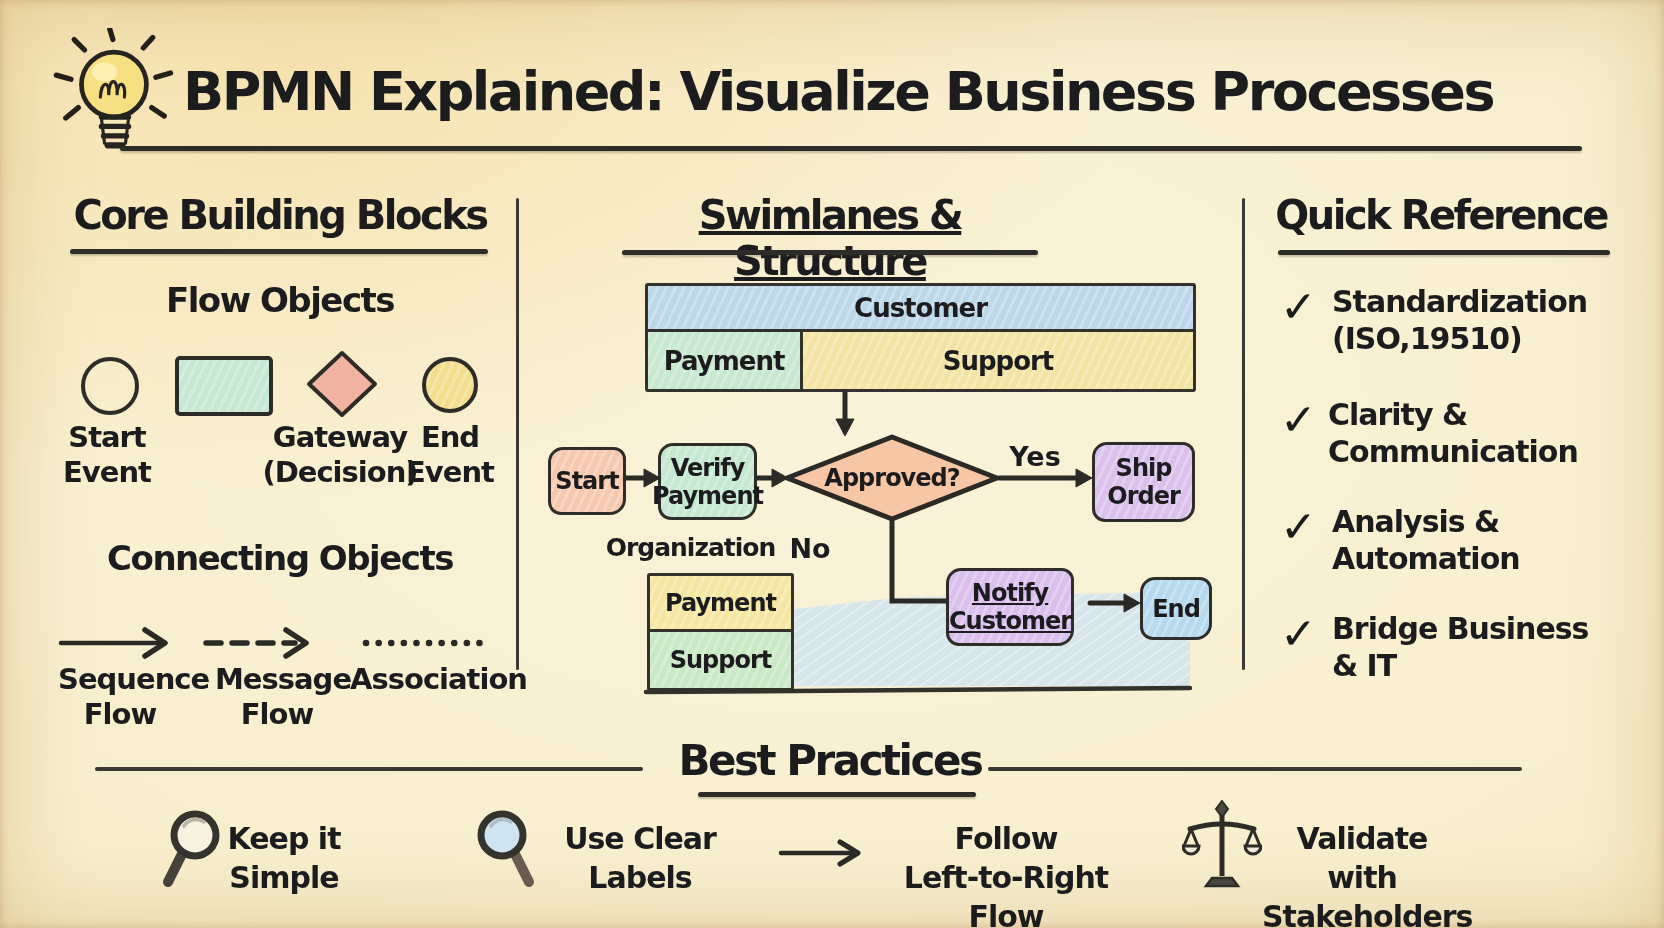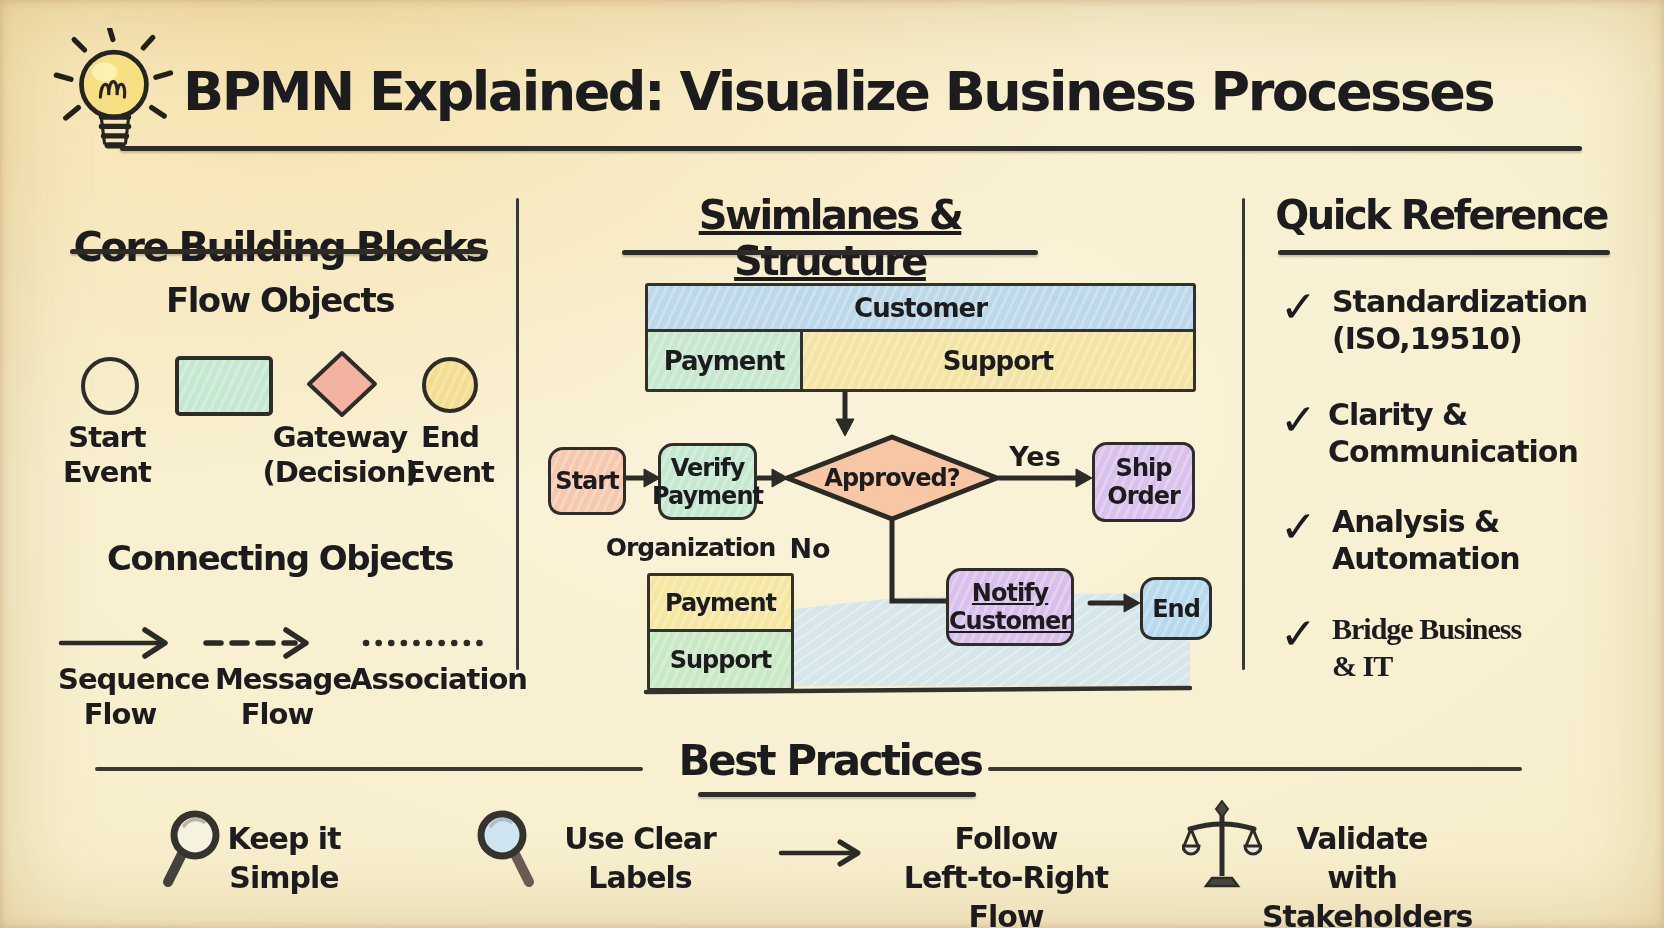--- a/index.html
+++ b/index.html
@@ -64,21 +64,21 @@
       <path d="M53,112 L67,112" stroke-width="6"></path>
       <path d="M47,86 L50,110 M73,86 L70,110" stroke-width="3"></path>
     </g>
   </svg>
   <div class="abs title" style="left:183px;top:60px;">BPMN Explained: Visualize Business Processes</div>
   <div class="abs rule" style="left:120px;top:146px;width:1462px;"></div>
 
   <div class="vdiv" style="left:516px;"></div>
   <div class="vdiv" style="left:1242px;"></div>
 
-  <div class="abs h1 ctr" style="left:40px;top:192px;width:480px;margin-top:32px;">Core Building Blocks</div>
+  <div class="abs h1 ctr" style="left:40px;top:192px;width:480px;">Core Building Blocks</div>
   <div class="abs rule" style="left:70px;top:249px;width:418px;"></div>
 
   <div class="abs h2 ctr" style="left:40px;top:280px;width:480px;">Flow Objects</div>
 
   <div class="abs shape-circle" style="left:81px;top:357px;width:50px;height:50px;"></div>
   <div class="abs cray" style="left: 175px; top: 356px; width: 90px; height: 52px; border: 4px solid rgb(46, 44, 40); border-radius: 5px; background-color: rgb(198, 232, 209);"></div>
   <svg class="abs" style="left:306px;top:350px;" width="72" height="68" viewBox="0 0 72 68">
     <polygon points="36,3 69,34 36,65 3,34" stroke="#2e2c28" stroke-width="4" stroke-linejoin="round" style="fill: rgb(242, 179, 161);"></polygon>
   </svg>
   <div class="abs shape-circle cray" style="left: 422px; top: 357px; width: 48px; height: 48px; background-color: rgb(243, 221, 142);"></div>
@@ -180,21 +180,21 @@
     <div class="qr-item ml abs" style="left:48px;top:0;width:300px;">Clarity &amp;
 Communication</div>
   </div>
   <div class="abs" style="left:1280px;top:503px;">
     <span class="check abs" style="left:0;top:4px;">✓</span>
     <div class="qr-item ml abs" style="left:52px;top:0;width:300px;">Analysis &amp;
 Automation</div>
   </div>
   <div class="abs" style="left:1280px;top:610px;">
     <span class="check abs" style="left:0;top:4px;">✓</span>
-    <div class="qr-item ml abs" style="left:52px;top:0;width:300px;font-family:Liberation Serif, serif;">Bridge Business
+    <div class="qr-item ml abs" style="left:52px;top:0;width:300px;">Bridge Business
 &amp; IT</div>
   </div>
 
   <div class="abs thin-rule" style="left:95px;top:767px;width:548px;"></div>
   <div class="abs ctr" style="left:655px;top:736px;width:350px;font-size:42px;letter-spacing:-2.5px;">Best Practices</div>
   <div class="abs rule" style="left:698px;top:792px;width:278px;"></div>
   <div class="abs thin-rule" style="left:988px;top:767px;width:534px;"></div>
 
   <svg class="abs" style="left:160px;top:808px;" width="62" height="82" viewBox="0 0 62 82">
     <line x1="22" y1="46" x2="8" y2="74" stroke="#45423c" stroke-width="10" stroke-linecap="round"></line>

